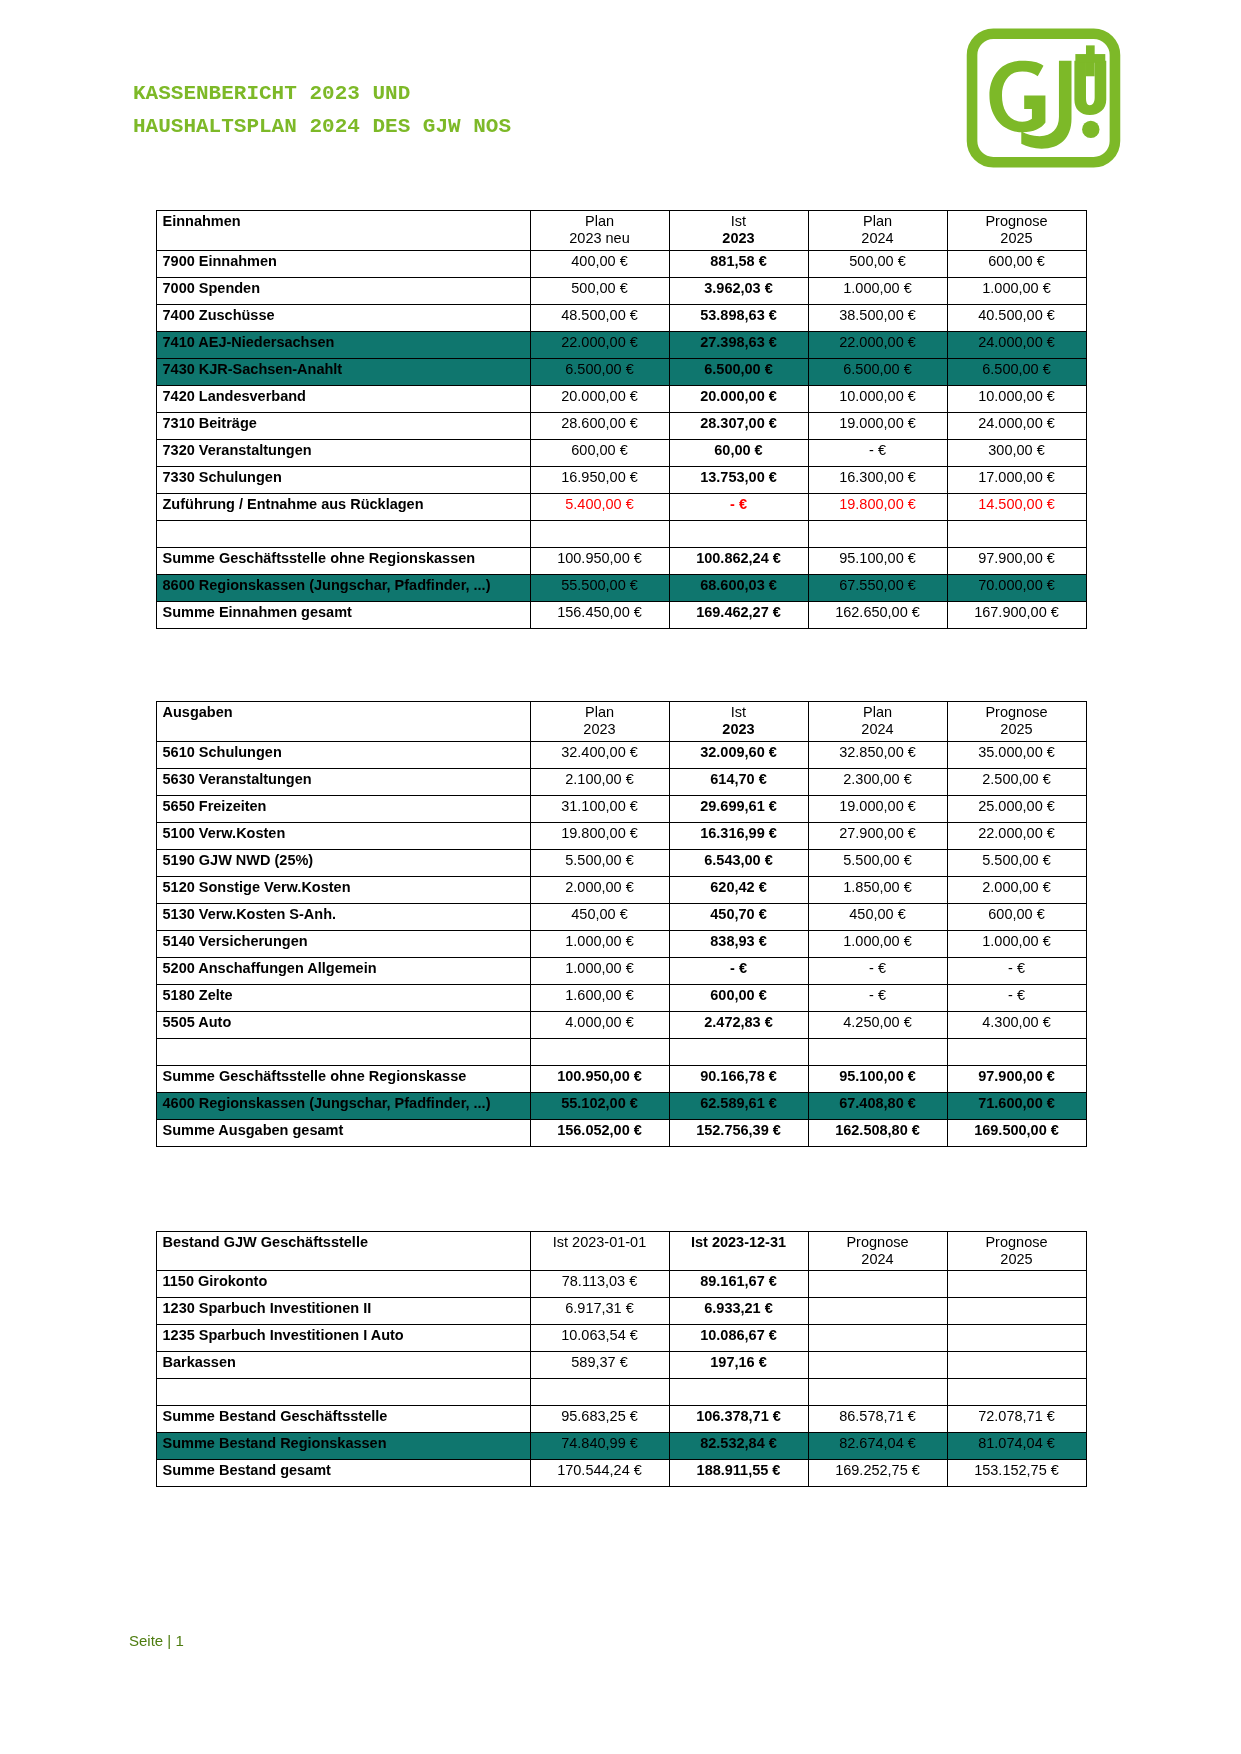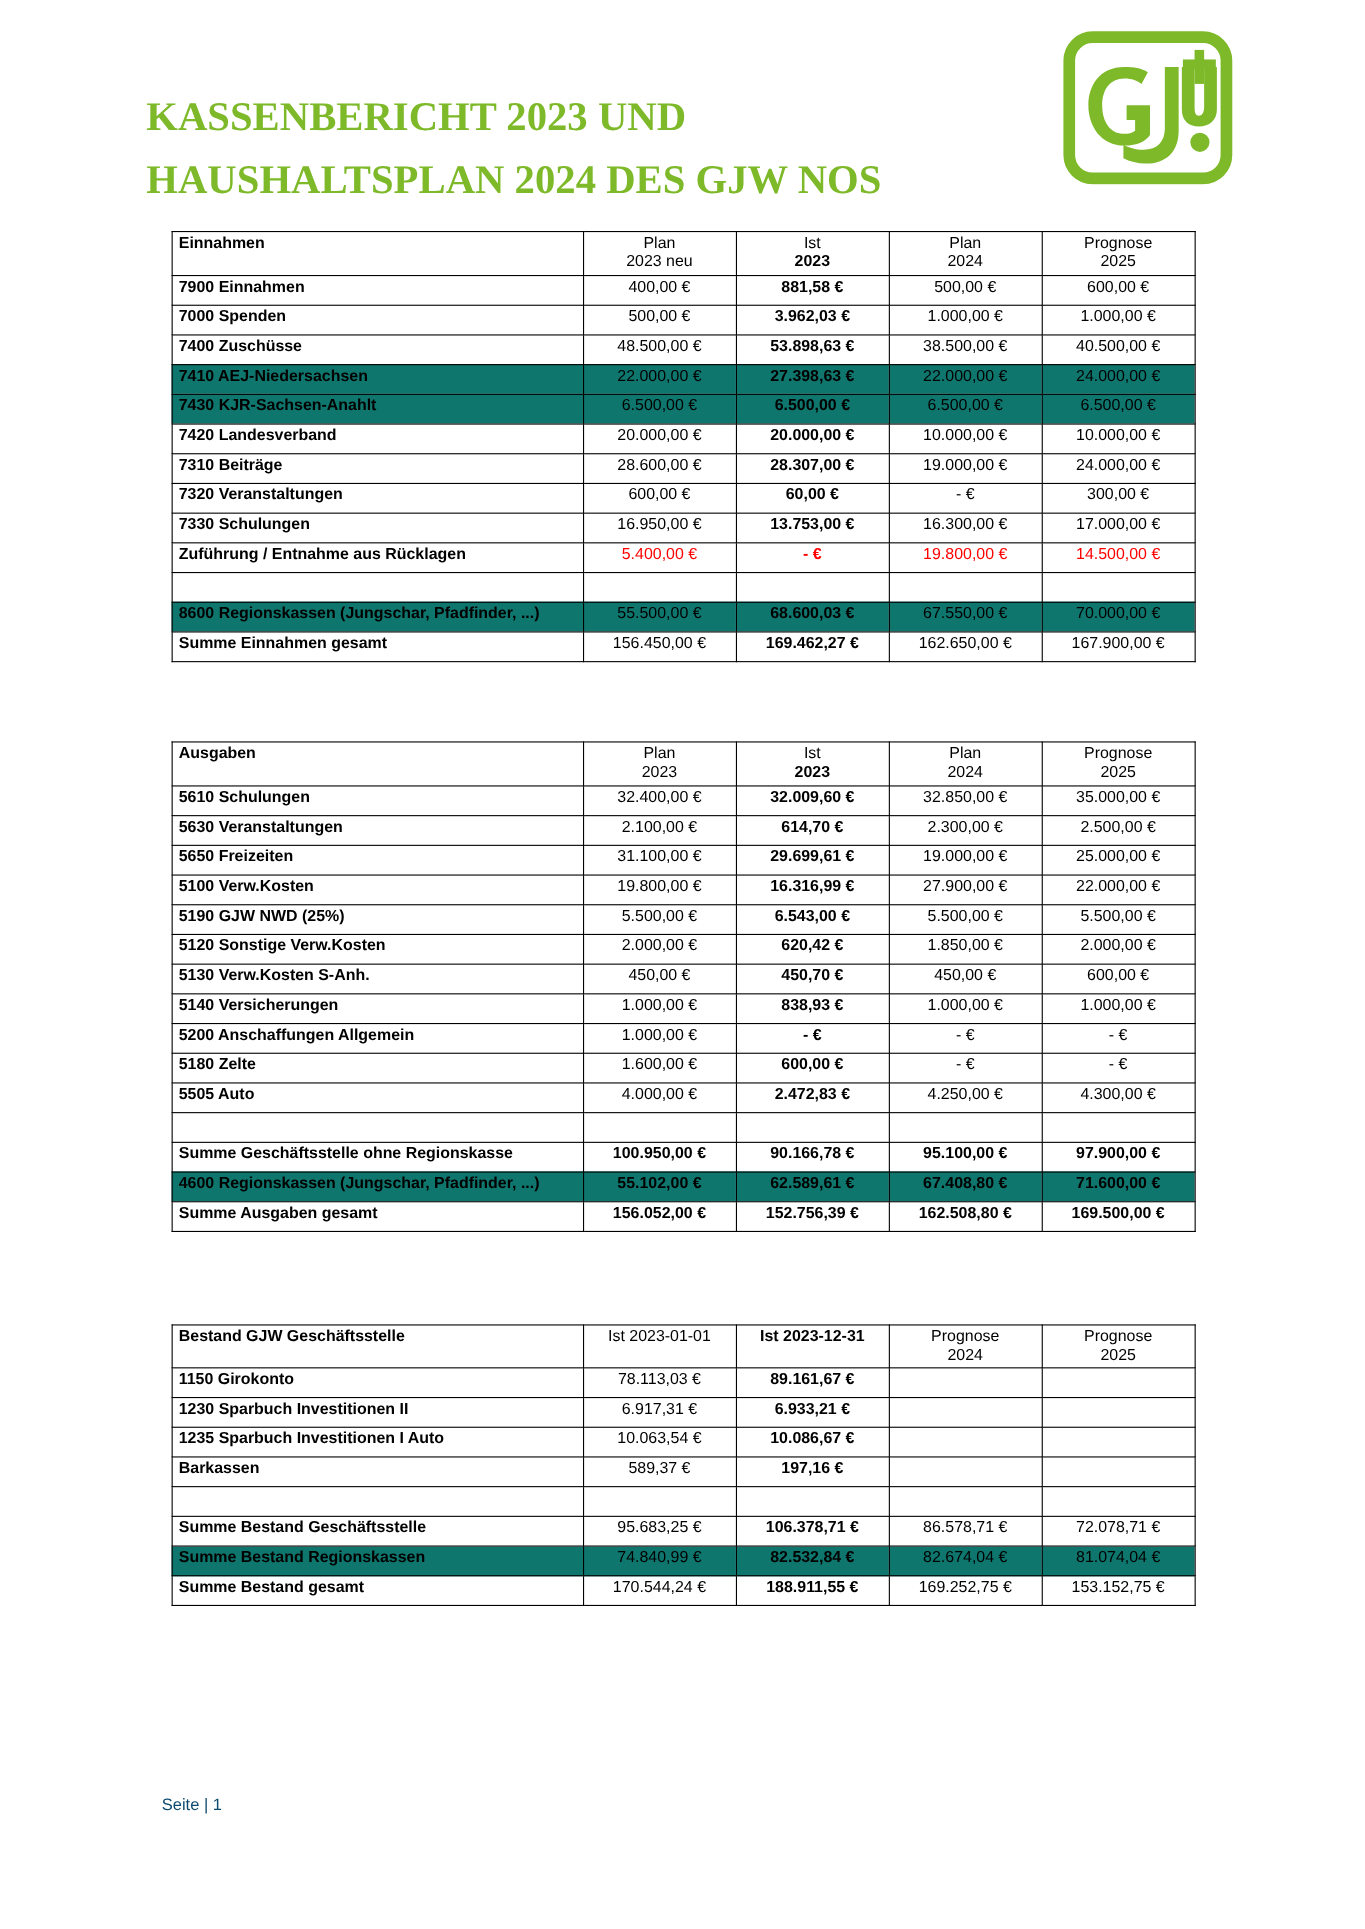--- a/index.html
+++ b/index.html
@@ -32,23 +32,23 @@
     left: 133px;
     top: 78px;
     color: #7DB928;
     font-size: 30px;
     font-weight: bold;
     letter-spacing: 0.5px;
     line-height: 1.55;
   }
   .title-line {
     white-space: nowrap;
-    font-family: Liberation Serif, serif;
+    font-family: Liberation Mono, monospace;
     font-weight: bold;
-    font-size: 37px;
+    font-size: 21px;
     letter-spacing: 0px;
   }
   .logo {
     position: absolute;
     right: 120px;
     top: 28px;
     width: 155px;
     height: 140px;
   }
   
@@ -80,24 +80,24 @@
   .hdr-cell .l2 { display: block; font-weight: bold; }
   .hdr-cell .l2.norm { font-weight: normal; }
   .shade { background: #0f766e; }
   .red { color: #FF0000; }
   .spacer td { height: 18px; }
   .gap-40 { height: 42px; }
   .gap-56 { height: 54px; }
   .two-line { line-height: 1.2; }
   .footer {
     position: absolute;
-    left: 147px;
+    left: 129px;
     bottom: 105px;
     font-size: 15px;
-    color: #0c4a6e;
+    color: #4d7c0f;
     text-align: right;
   }
 </style>
 </head>
 <body>
 
 <div class="page">
 
   <div class="header">
     <div class="title-block">
@@ -217,20 +217,27 @@
           <td class="num red">19.800,00 €</td>
           <td class="num red">14.500,00 €</td>
         </tr>
         <tr class="spacer">
           <td></td>
             <td></td>
           <td></td>
             <td></td>
           <td></td>
         </tr>
+        <tr>
+          <td class="lbl bold two-line">Summe Geschäftsstelle ohne Regionskassen</td>
+          <td class="num">100.950,00 €</td>
+          <td class="num bold">100.862,24 €</td>
+          <td class="num">95.100,00 €</td>
+          <td class="num">97.900,00 €</td>
+        </tr>
         <tr class="shade">
           <td class="lbl bold two-line">8600 Regionskassen (Jungschar, Pfadfinder, ...)</td>
           <td class="num">55.500,00 €</td>
           <td class="num bold">68.600,03 €</td>
           <td class="num">67.550,00 €</td>
           <td class="num">70.000,00 €</td>
         </tr>
         <tr>
           <td class="lbl bold">Summe Einnahmen gesamt</td>
           <td class="num">156.450,00 €</td>

